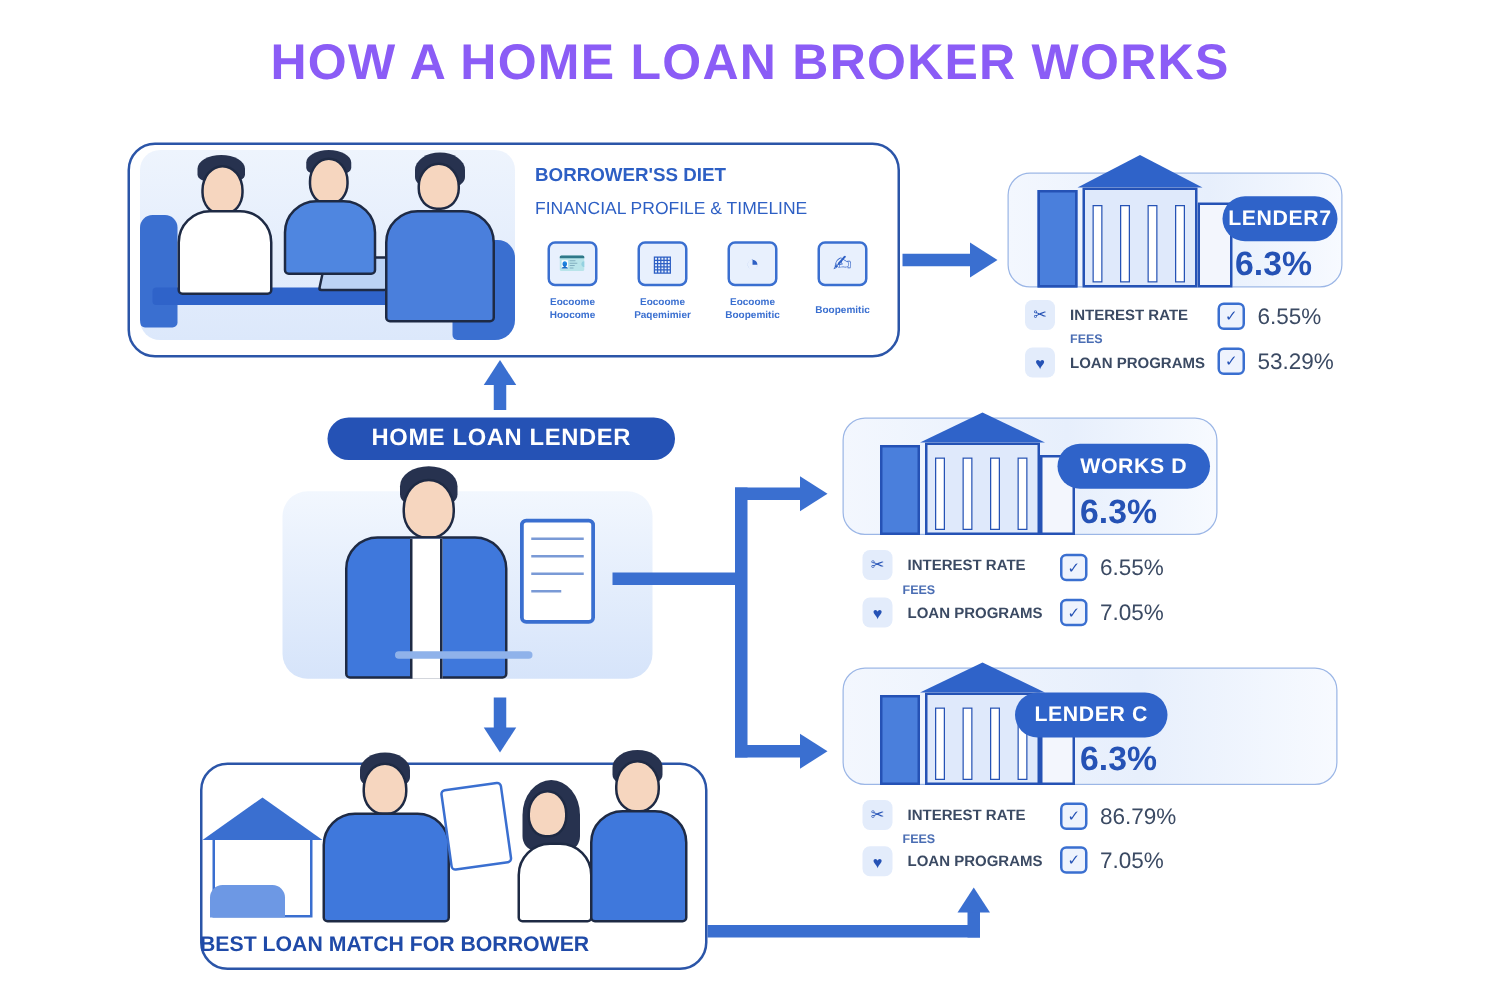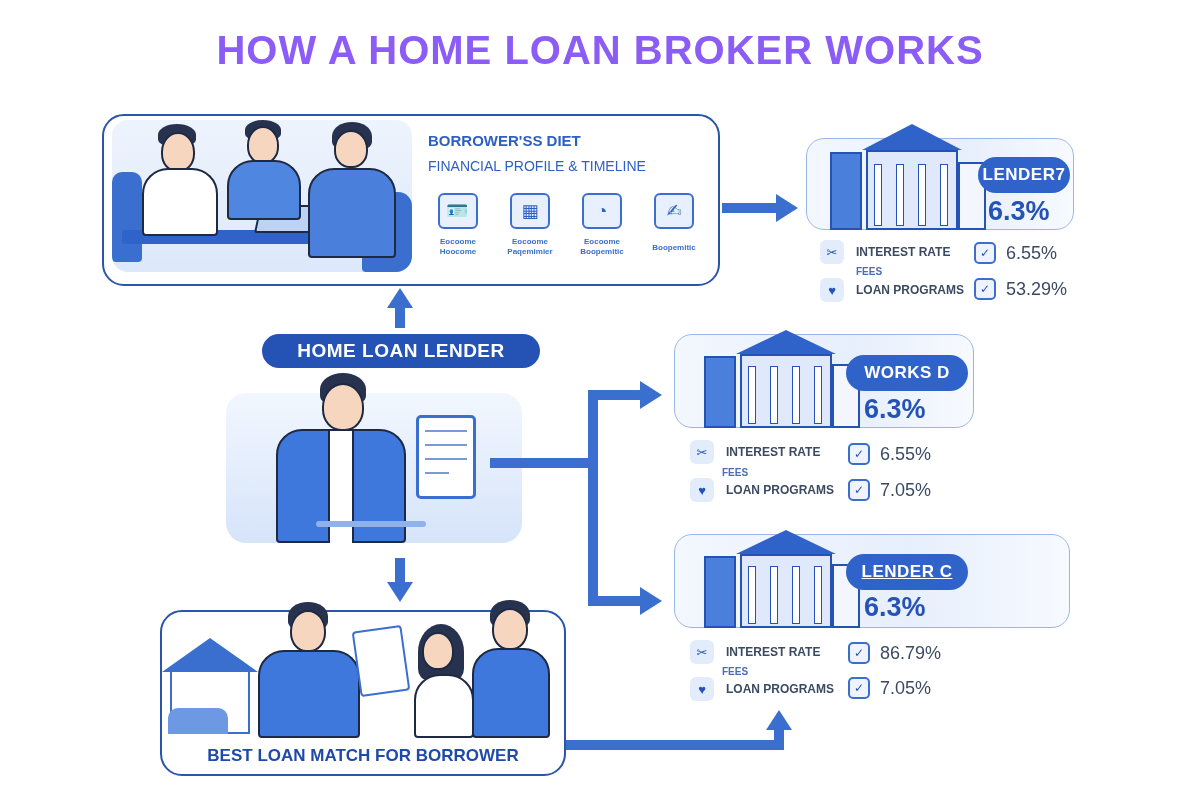--- a/index.html
+++ b/index.html
@@ -31,21 +31,21 @@
   .tri-down { width: 0; height: 0; border-left: 13px solid transparent; border-right: 13px solid transparent; border-top: 20px solid #3a6fd0; }
 
   .broker-pill {
     left: 262px; top: 334px; width: 278px; height: 34px; border-radius: 17px;
     background: #2552b5; color: #fff; font-size: 19px; font-weight: 700;
     display: flex; align-items: center; justify-content: center; letter-spacing: .5px;
   }
   .broker-scene { left: 226px; top: 393px; width: 296px; height: 150px; border-radius: 20px; background: linear-gradient(#f2f7fe, #d6e4fa); }
 
   .match-box { left: 160px; top: 610px; width: 406px; height: 166px; }
-  .match-label { left: 160px; top: 746px; width: 406px; text-align: center; font-size: 17px; font-weight: 700; color: #1f4aa8; }
+  .match-label { left: 160px; top: 746px; width: 406px; text-align: left; font-size: 17px; font-weight: 700; color: #1f4aa8; }
 
   
   .person { position: absolute; }
   .head { position: absolute; border-radius: 50% 50% 45% 45%; background: #f6d6bf; border: 2px solid #1e2a44; }
   .hair { position: absolute; background: #27324f; border-radius: 50% 50% 30% 30%; }
   .torso { position: absolute; border: 2px solid #1e2a44; border-radius: 26px 26px 4px 4px; }
 
   
   .lender-card { border: 1.5px solid #9bb6e6; border-radius: 18px; background: linear-gradient(90deg, #f3f7fe 0%, #e7effc 60%, #f7faff 100%); }
   .bank { position: absolute; width: 156px; height: 110px; }
@@ -249,21 +249,21 @@
 <div class="bank" style="left:704px;top:530px;">
   <div class="abs" style="left:0;top:26px;width:32px;height:72px;background:#4a7fdc;border:2px solid #2552b5;"></div>
   <div class="abs" style="left:32px;top:0;width:0;height:0;border-left:50px solid transparent;border-right:50px solid transparent;border-bottom:24px solid #2f63c9;"></div>
   <div class="abs" style="left:36px;top:24px;width:92px;height:74px;background:#dfe9fb;border:2px solid #2552b5;"></div>
   <div class="abs" style="left:44px;top:36px;width:8px;height:58px;background:#fff;border:1px solid #2552b5;"></div>
   <div class="abs" style="left:66px;top:36px;width:8px;height:58px;background:#fff;border:1px solid #2552b5;"></div>
   <div class="abs" style="left:88px;top:36px;width:8px;height:58px;background:#fff;border:1px solid #2552b5;"></div>
   <div class="abs" style="left:110px;top:36px;width:8px;height:58px;background:#fff;border:1px solid #2552b5;"></div>
   <div class="abs" style="left:128px;top:34px;width:28px;height:64px;background:#f3f6fd;border:2px solid #2552b5;"></div>
 </div>
-<div class="lender-pill" style="left:846px;top:554px;width:122px;text-decoration:underline;">LENDER C</div>
+<div class="lender-pill" style="left:812px;top:554px;width:122px;">LENDER C</div>
 <div class="lender-rate" style="left:864px;top:592px;">6.3%</div>
 
 <div class="metric-row" style="left:690px;top:640px;">
   <span class="metric-icon">✂</span>
   <span class="metric-label">INTEREST RATE</span>
 </div>
 <div class="fees-label" style="left:722px;top:666px;">FEES</div>
 <div class="metric-row" style="left:690px;top:677px;">
   <span class="metric-icon">♥</span>
   <span class="metric-label">LOAN PROGRAMS</span>

